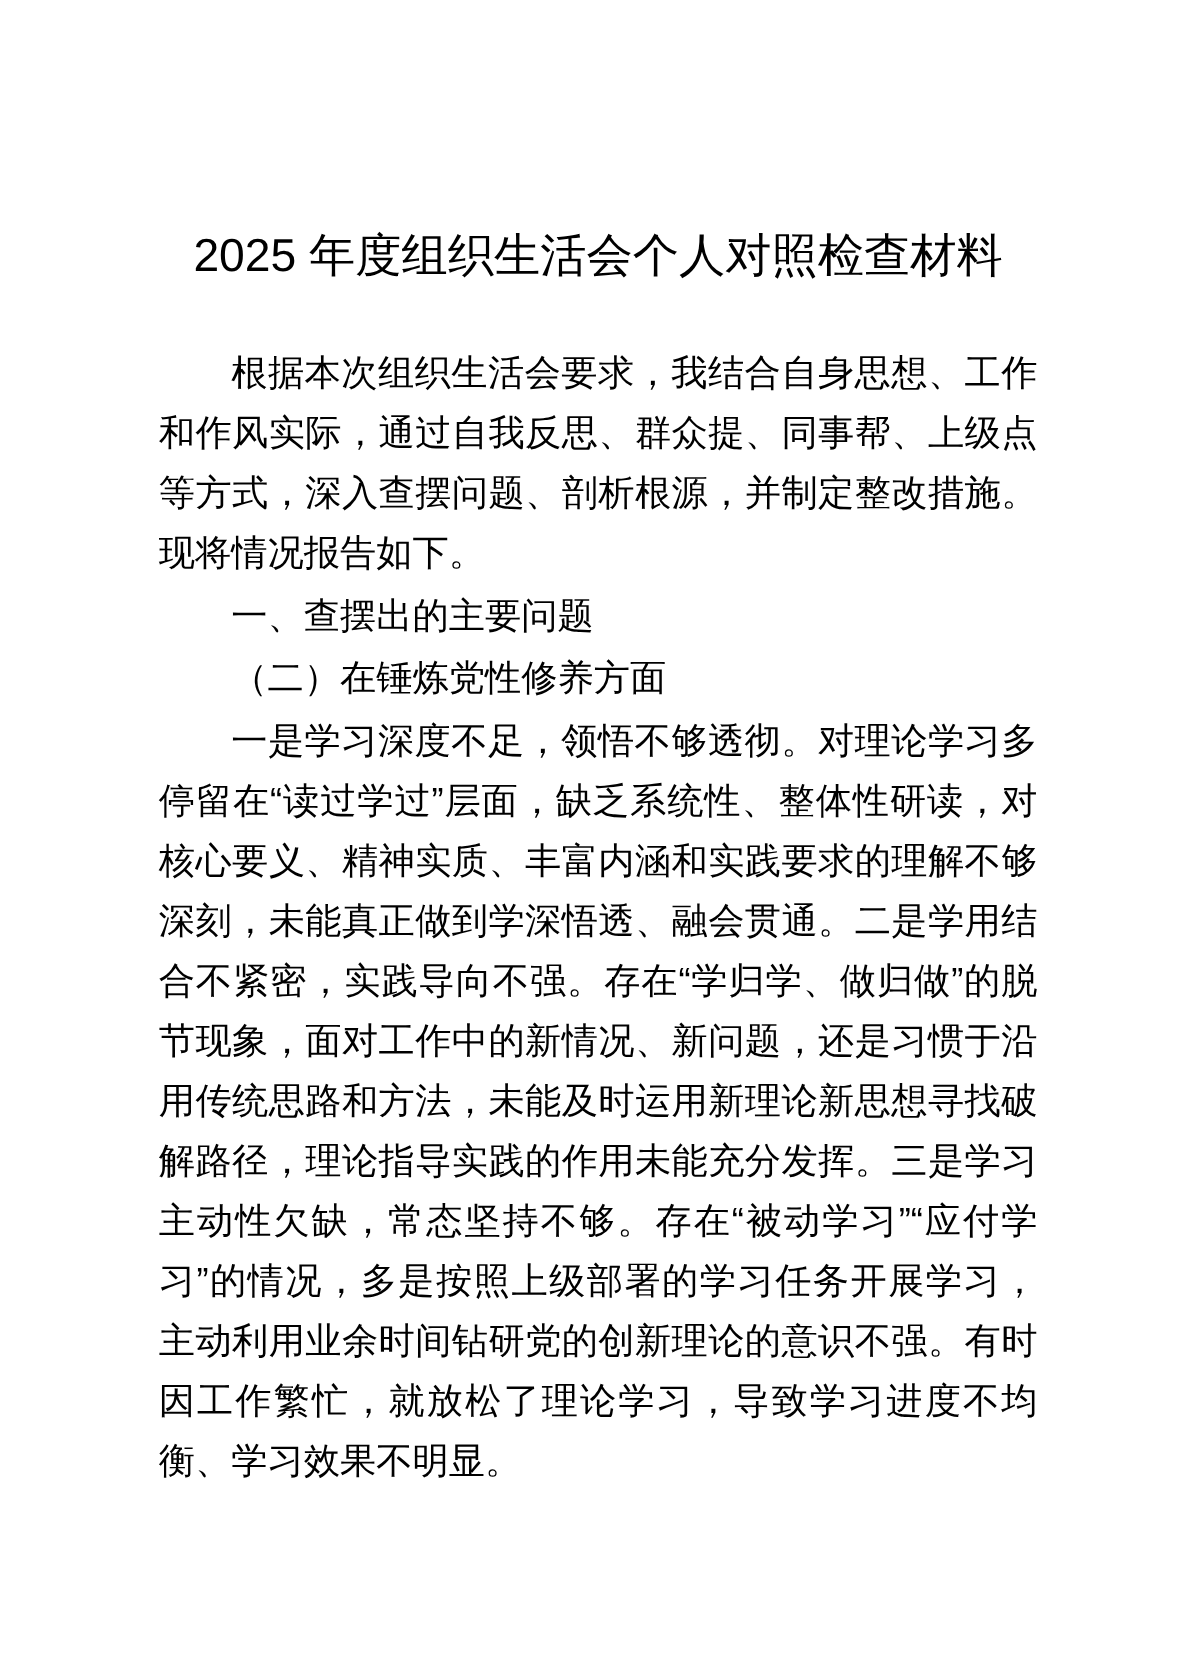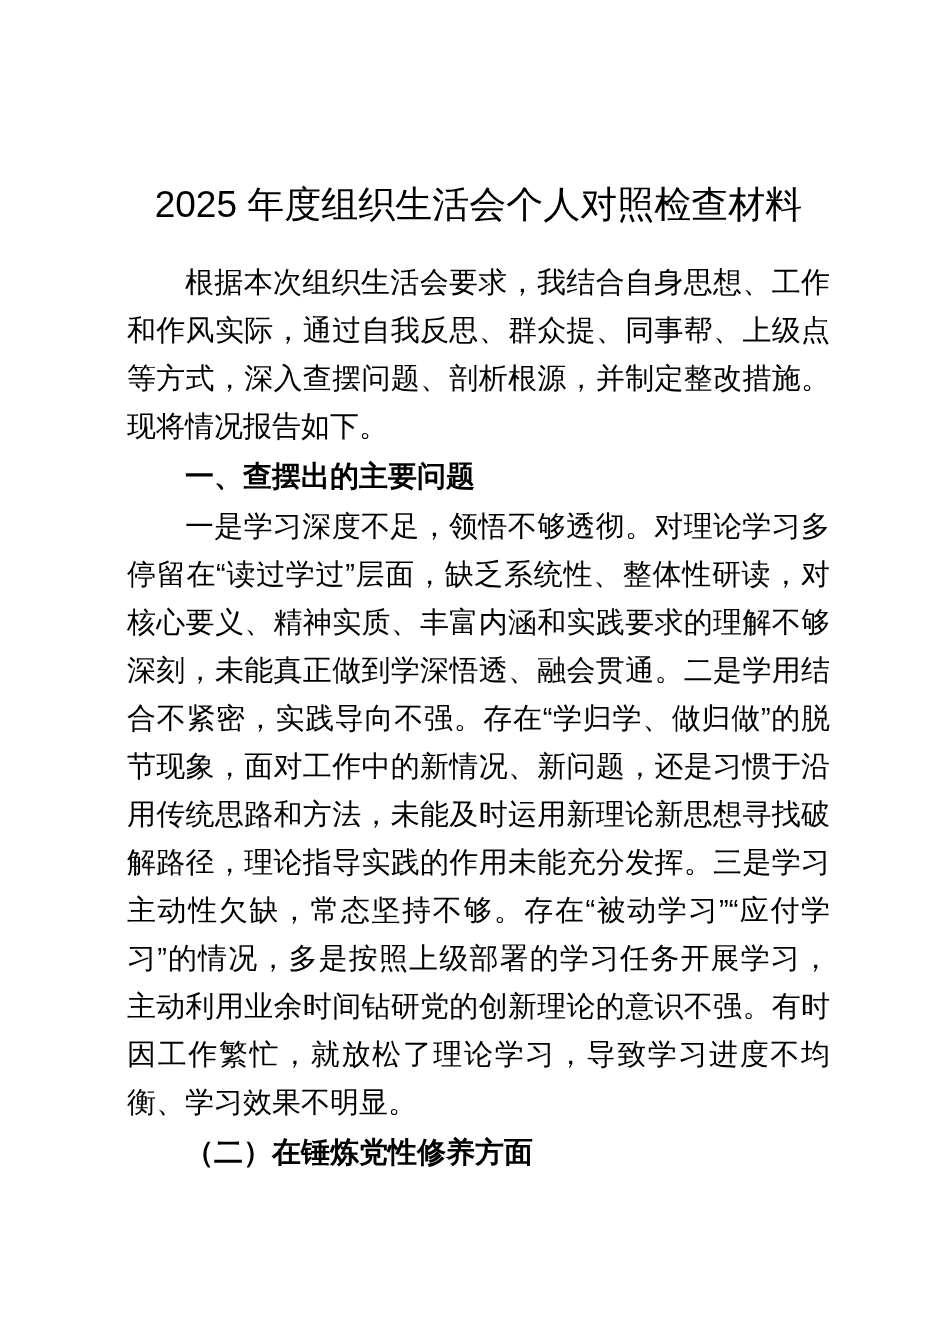--- a/index.html
+++ b/index.html
@@ -28,33 +28,33 @@
   }
   .para {
     margin: 2px 0 0 0;
     font-size: 29px;
     line-height: 48px;
     text-align: justify;
     text-indent: 2em;
     word-break: break-all;
   }
   .doc-title + .para {
-    margin-top: 25px;
+    margin-top: 42px;
   }
   .heading, .subheading {
-    font-weight: 700;
+    font-weight: 400;
   }
 </style>
 </head>
 <body>
 
 <div class="page">
   <h1 class="doc-title">2025 年度组织生活会个人对照检查材料</h1>
 
   <p class="para body">根据本次组织生活会要求，我结合自身思想、工作和作风实际，通过自我反思、群众提、同事帮、上级点等方式，深入查摆问题、剖析根源，并制定整改措施。现将情况报告如下。</p>
 
   <p class="para heading">一、查摆出的主要问题</p>
 
 
+  <p class="para subheading">（二）在锤炼党性修养方面</p>
+
   <p class="para body">一是学习深度不足，领悟不够透彻。对理论学习多停留在“读过学过”层面，缺乏系统性、整体性研读，对核心要义、精神实质、丰富内涵和实践要求的理解不够深刻，未能真正做到学深悟透、融会贯通。二是学用结合不紧密，实践导向不强。存在“学归学、做归做”的脱节现象，面对工作中的新情况、新问题，还是习惯于沿用传统思路和方法，未能及时运用新理论新思想寻找破解路径，理论指导实践的作用未能充分发挥。三是学习主动性欠缺，常态坚持不够。存在“被动学习”“应付学习”的情况，多是按照上级部署的学习任务开展学习，主动利用业余时间钻研党的创新理论的意识不强。有时因工作繁忙，就放松了理论学习，导致学习进度不均衡、学习效果不明显。</p>
-
-  <p class="para subheading">（二）在锤炼党性修养方面</p>
 </div>
 
 </body></html>

